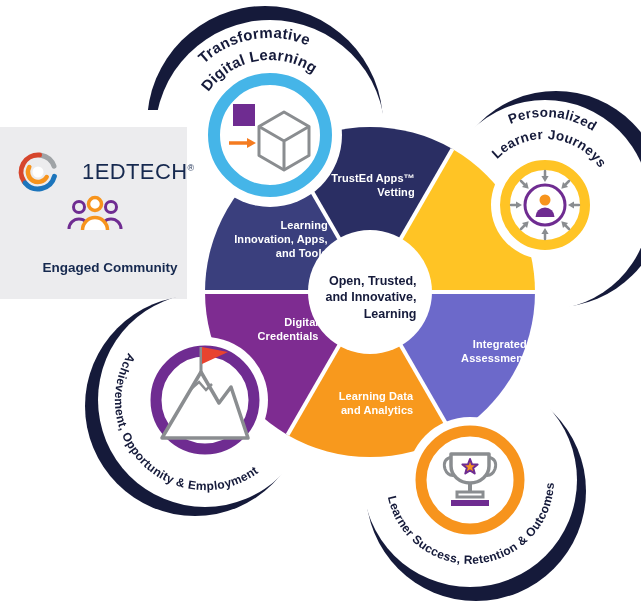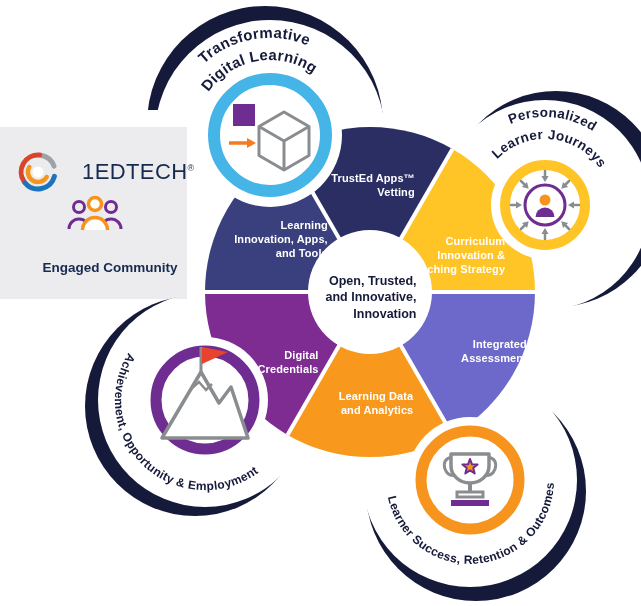--- a/index.html
+++ b/index.html
@@ -181,34 +181,31 @@
     <path d="M69,229 a10,10 0 0 1 20,0" stroke="#6F2C91" stroke-width="3"></path>
     <circle cx="111" cy="207" r="5.5" stroke="#6F2C91" stroke-width="3"></circle>
     <path d="M101,229 a10,10 0 0 1 20,0" stroke="#6F2C91" stroke-width="3"></path>
     <circle cx="95" cy="204" r="6.5" fill="#ffffff" stroke="#F7941D" stroke-width="3.5"></circle>
     <path d="M82.5,230 a12.5,12.5 0 0 1 25,0" fill="#ffffff" stroke="#F7941D" stroke-width="3.5"></path>
   </g>
 </svg>
 
 <div class="lbl wedge-label" style="left:373px;top:186px;">TrustEd Apps™
 Vetting</div>
-<div class="lbl wedge-label" style="left:457px;top:256px;">Curriculum
-Innovation &amp;
-Teaching Strategy</div>
 <div class="lbl wedge-label" style="left:466px;top:352px;margin-left:28px;">Integrated
 Assessment</div>
 <div class="lbl wedge-label" style="left:376px;top:404px;">Learning Data
 and Analytics</div>
-<div class="lbl wedge-label" style="left:288px;top:330px;margin-top:33px;">Digital
+<div class="lbl wedge-label" style="left:288px;top:330px;">Digital
 Credentials</div>
 <div class="lbl wedge-label" style="left:281px;top:240px;">Learning
 Innovation, Apps,
 and Tools</div>
 
 <div class="lbl hub-label" style="left:371px;top:297px;">Open, Trusted,
 and Innovative,
-Innovation</div>
+Learning</div>
 
 <div class="brand-wordmark"><span>1EDTECH</span><sup>®</sup></div>
 
 <div class="community-label">Engaged Community</div>
 
 </div>
 
 </body></html>

